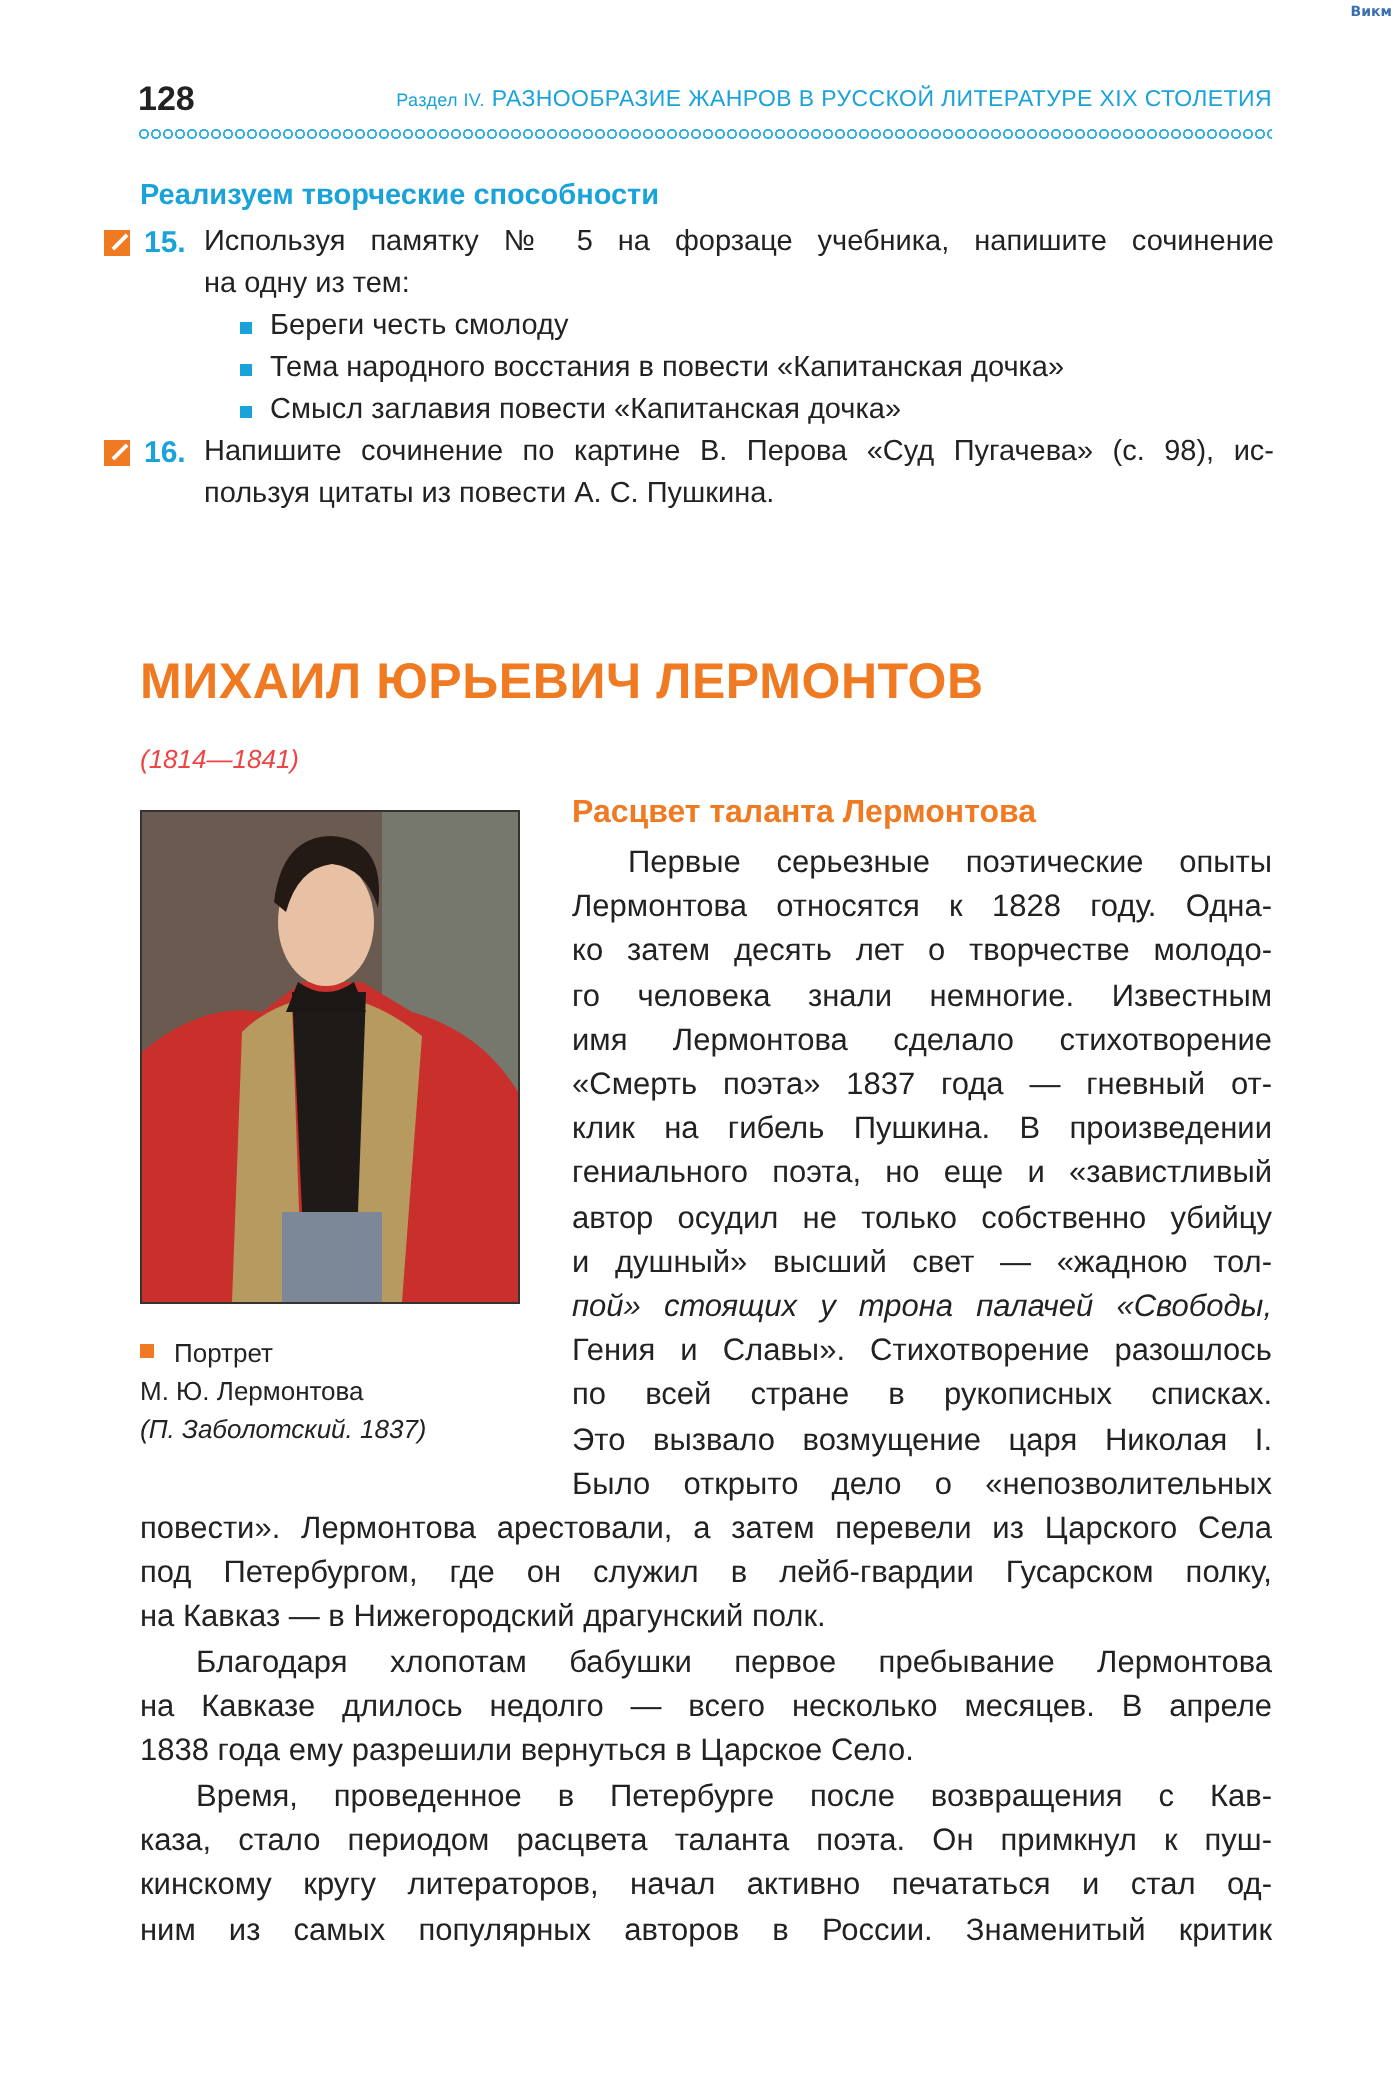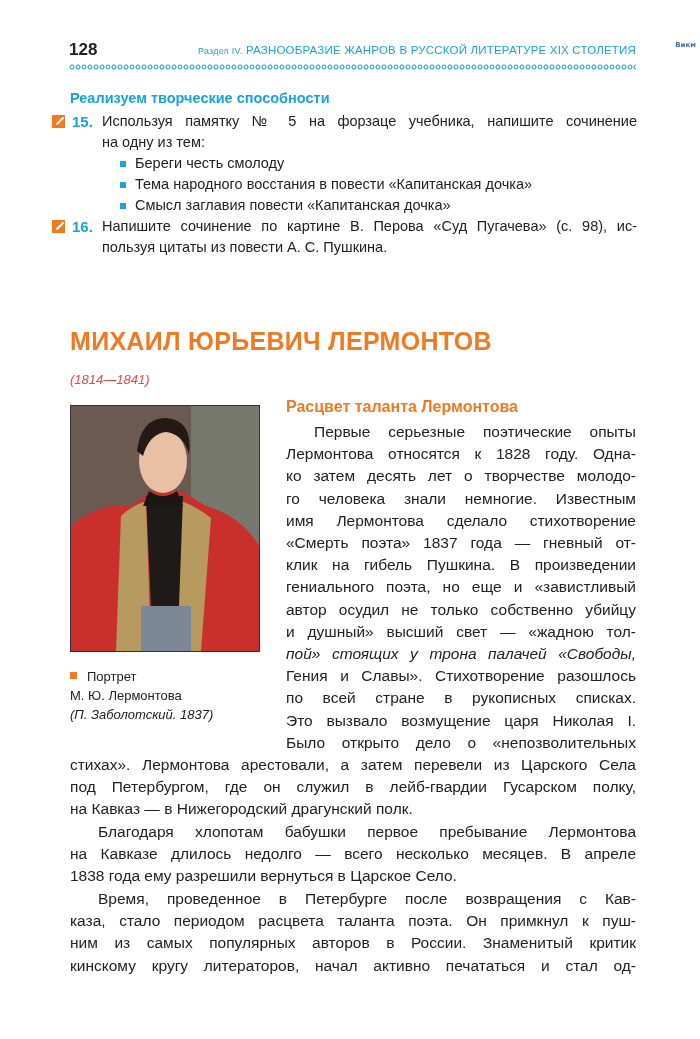--- a/index.html
+++ b/index.html
@@ -1,18 +1,18 @@
 <!DOCTYPE html>
 <html><head>
 <meta charset="utf-8">
 <style>
   html, body { margin: 0; padding: 0; background: #ffffff; }
   body { width: 700px; height: 1039px; position: relative; overflow: hidden;
          font-family: "DejaVu Sans", "Liberation Sans", sans-serif; color: #222; }
-  .corner-mark { position: absolute; top: 2px; right: 4px; font-size: 7px; color: #3a6fb0; font-weight: bold; margin-top: 39px; }
+  .corner-mark { position: absolute; top: 2px; right: 4px; font-size: 7px; color: #3a6fb0; font-weight: bold; }
   .header { position: absolute; left: 69px; top: 40px; width: 567px; }
   .page-num { position: absolute; left: 0; top: 0; font-size: 17px; font-weight: bold; color: #222; font-family: "Liberation Sans", sans-serif; }
   .running-title { position: absolute; right: 0; top: 4px; font-size: 11.5px; color: #1aa3d9; font-family: "Liberation Sans", sans-serif; letter-spacing: 0.2px; white-space: nowrap; }
   .running-title .small { font-size: 9px; margin-top: 40px; }
   .ornament { position: absolute; left: 0; top: 24px; width: 567px; height: 6px;
     background-image: radial-gradient(circle at 3px 3px, transparent 1.5px, #1aa3d9 1.6px, #1aa3d9 2.5px, transparent 2.6px);
     background-size: 6px 6px; opacity: 0.85; }
   .section-heading { position: absolute; left: 70px; top: 90px; font-size: 14.5px; font-weight: bold; color: #1aa3d9; font-family: "Liberation Sans", sans-serif; }
   .task { position: absolute; left: 52px; width: 585px; font-size: 14.5px; line-height: 21px; font-family: "Liberation Sans", sans-serif; }
   .task .pen { position: absolute; left: 0; top: 4px; width: 13px; height: 13px; background: #f07a22; }
@@ -111,29 +111,29 @@
   <span class="line">автор осудил не только собственно убийцу</span>
   <span class="line">и душный» высший свет — «жадною тол-</span>
   <span class="line" style="font-style:italic">пой» стоящих у трона палачей «Свободы,</span>
   <span class="line">Гения и Славы». Стихотворение разошлось</span>
   <span class="line">по всей стране в рукописных списках.</span>
   <span class="line">Это вызвало возмущение царя Николая I.</span>
   <span class="line">Было открыто дело о «непозволительных</span>
 </div>
 
 <div class="full-col" style="top:754px;">
-  <span class="line">стихах». Лермонтова арестовали, а затем перевели из Царского Села</span>
+  <span class="line">повести». Лермонтова арестовали, а затем перевели из Царского Села</span>
   <span class="line">под Петербургом, где он служил в лейб-гвардии Гусарском полку,</span>
   <span style="display:block">на Кавказ — в Нижегородский драгунский полк.</span>
 </div>
 
 <div class="full-col" style="top:821px;">
   <span class="line indent">Благодаря хлопотам бабушки первое пребывание Лермонтова</span>
   <span class="line">на Кавказе длилось недолго — всего несколько месяцев. В апреле</span>
   <span style="display:block">1838 года ему разрешили вернуться в Царское Село.</span>
 </div>
 
 <div class="full-col" style="top:888px;">
   <span class="line indent">Время, проведенное в Петербурге после возвращения с Кав-</span>
   <span class="line">каза, стало периодом расцвета таланта поэта. Он примкнул к пуш-</span>
+  <span class="line">кинскому кругу литераторов, начал активно печататься и стал од-</span>
   <span class="line">ним из самых популярных авторов в России. Знаменитый критик</span>
-  <span class="line">кинскому кругу литераторов, начал активно печататься и стал од-</span>
 </div>
 
 </body></html>

